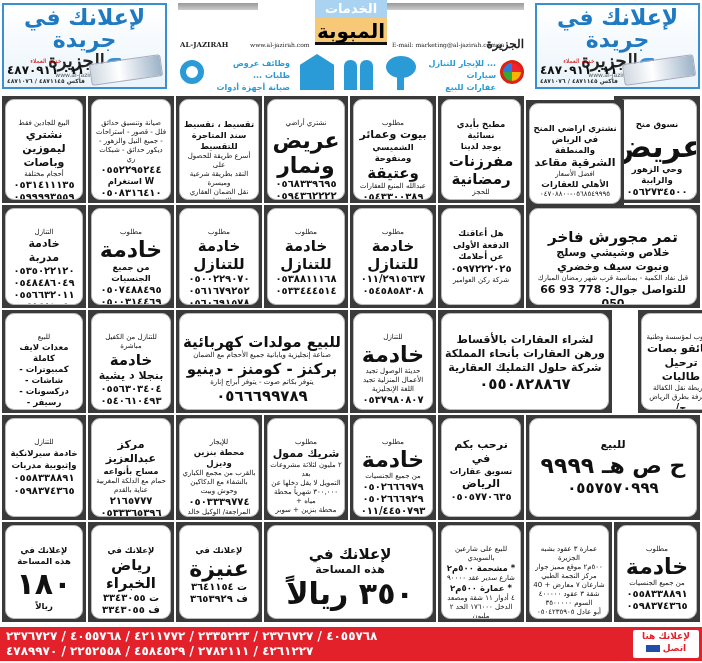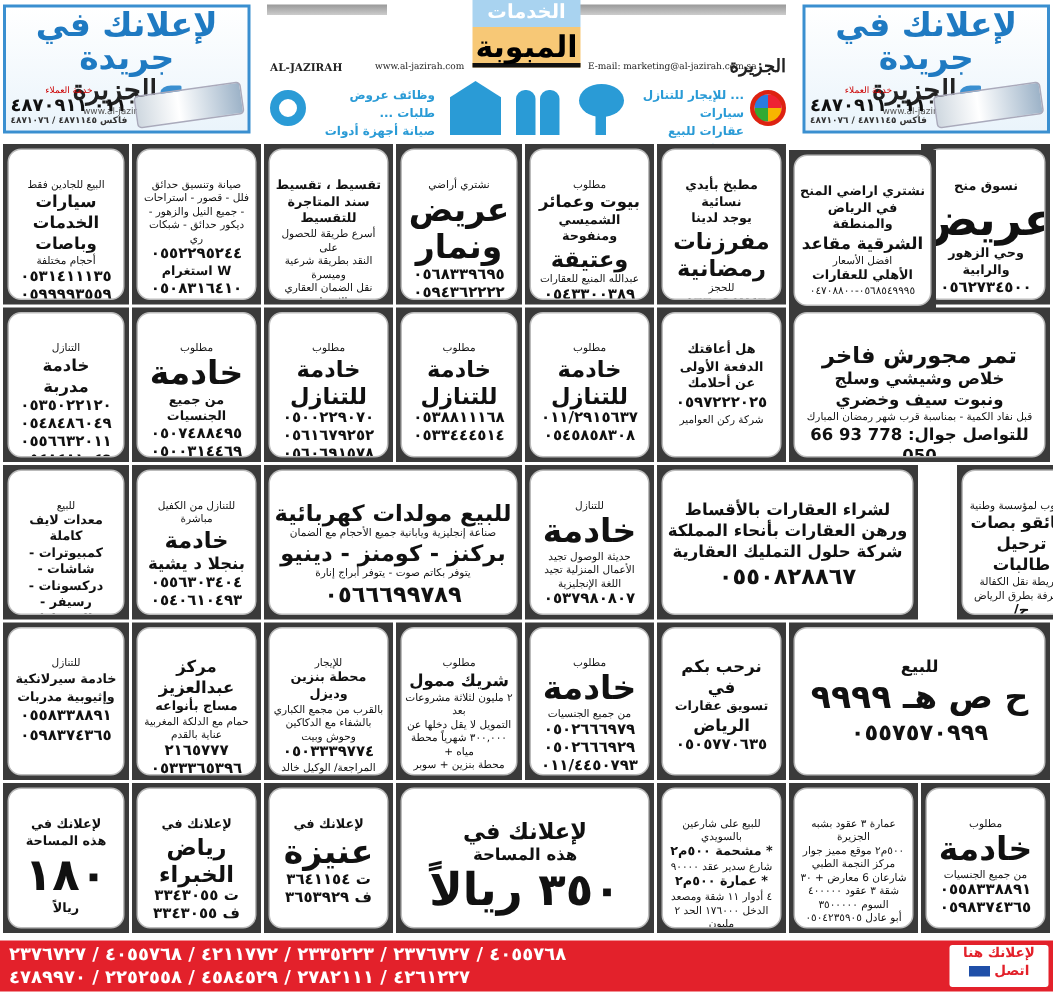--- a/index.html
+++ b/index.html
@@ -197,21 +197,21 @@
     <div class="t-xs">- جميع النيل والزهور -</div>
     <div class="t-xs">ديكور حدائق - شبكات ري</div>
     <div class="ph">٠٥٥٢٢٩٥٢٤٤</div>
     <div class="t-sm">W استغرام</div>
     <div class="ph">٠٥٠٨٣١٦٤١٠</div>
   </div>
     </div>
   <div class="ad" style="left:2px;top:0;width:84px;height:107px">
       <div class="inner">
     <div class="t-xs">البيع للجادين فقط</div>
-    <div class="t-md">سيارات الخدمات</div>
+    <div class="t-md">نشتري ليموزين</div>
     <div class="t-md">وباصات</div>
     <div class="t-xs">أحجام مختلفة</div>
     <div class="ph">٠٥٣١٤١١١٣٥</div>
     <div class="ph">٠٥٩٩٩٩٣٥٥٩</div>
   </div>
     </div>
 
   <div class="ad" style="left:526px;top:109px;width:174px;height:103px">
       <div class="inner">
     <div class="t-lg">تمر مجورش فاخر</div>
@@ -411,21 +411,21 @@
     <div class="t-xs">من جميع الجنسيات</div>
     <div class="ph">٠٥٥٨٣٣٨٨٩١</div>
     <div class="ph">٠٥٩٨٣٧٤٣٦٥</div>
   </div>
     </div>
   <div class="ad" style="left:526px;top:426px;width:86px;height:100px">
       <div class="inner">
     <div class="t-xs">عمارة ٣ عقود بشبه الجزيرة</div>
     <div class="t-xs">٥٠٠م٢ موقع مميز جوار</div>
     <div class="t-xs">مركز النجمة الطبي</div>
-    <div class="t-xs">شارعان 6 معارض + ٣٠</div>
+    <div class="t-xs">شارعان ٧ معارض + 40</div>
     <div class="t-xs">شقة ٣ عقود ٤٠٠٠٠٠</div>
     <div class="t-xs">السوم ٣٥٠٠٠٠٠</div>
     <div class="t-xs">أبو عادل ٠٥٠٤٢٣٥٩٠٥</div>
   </div>
     </div>
   <div class="ad" style="left:438px;top:426px;width:86px;height:100px">
       <div class="inner">
     <div class="t-xs">للبيع على شارعين بالسويدي</div>
     <div class="t-sm">* مشحمة ٥٠٠م٢</div>
     <div class="t-xs">شارع سدير عقد ٩٠٠٠٠</div>

